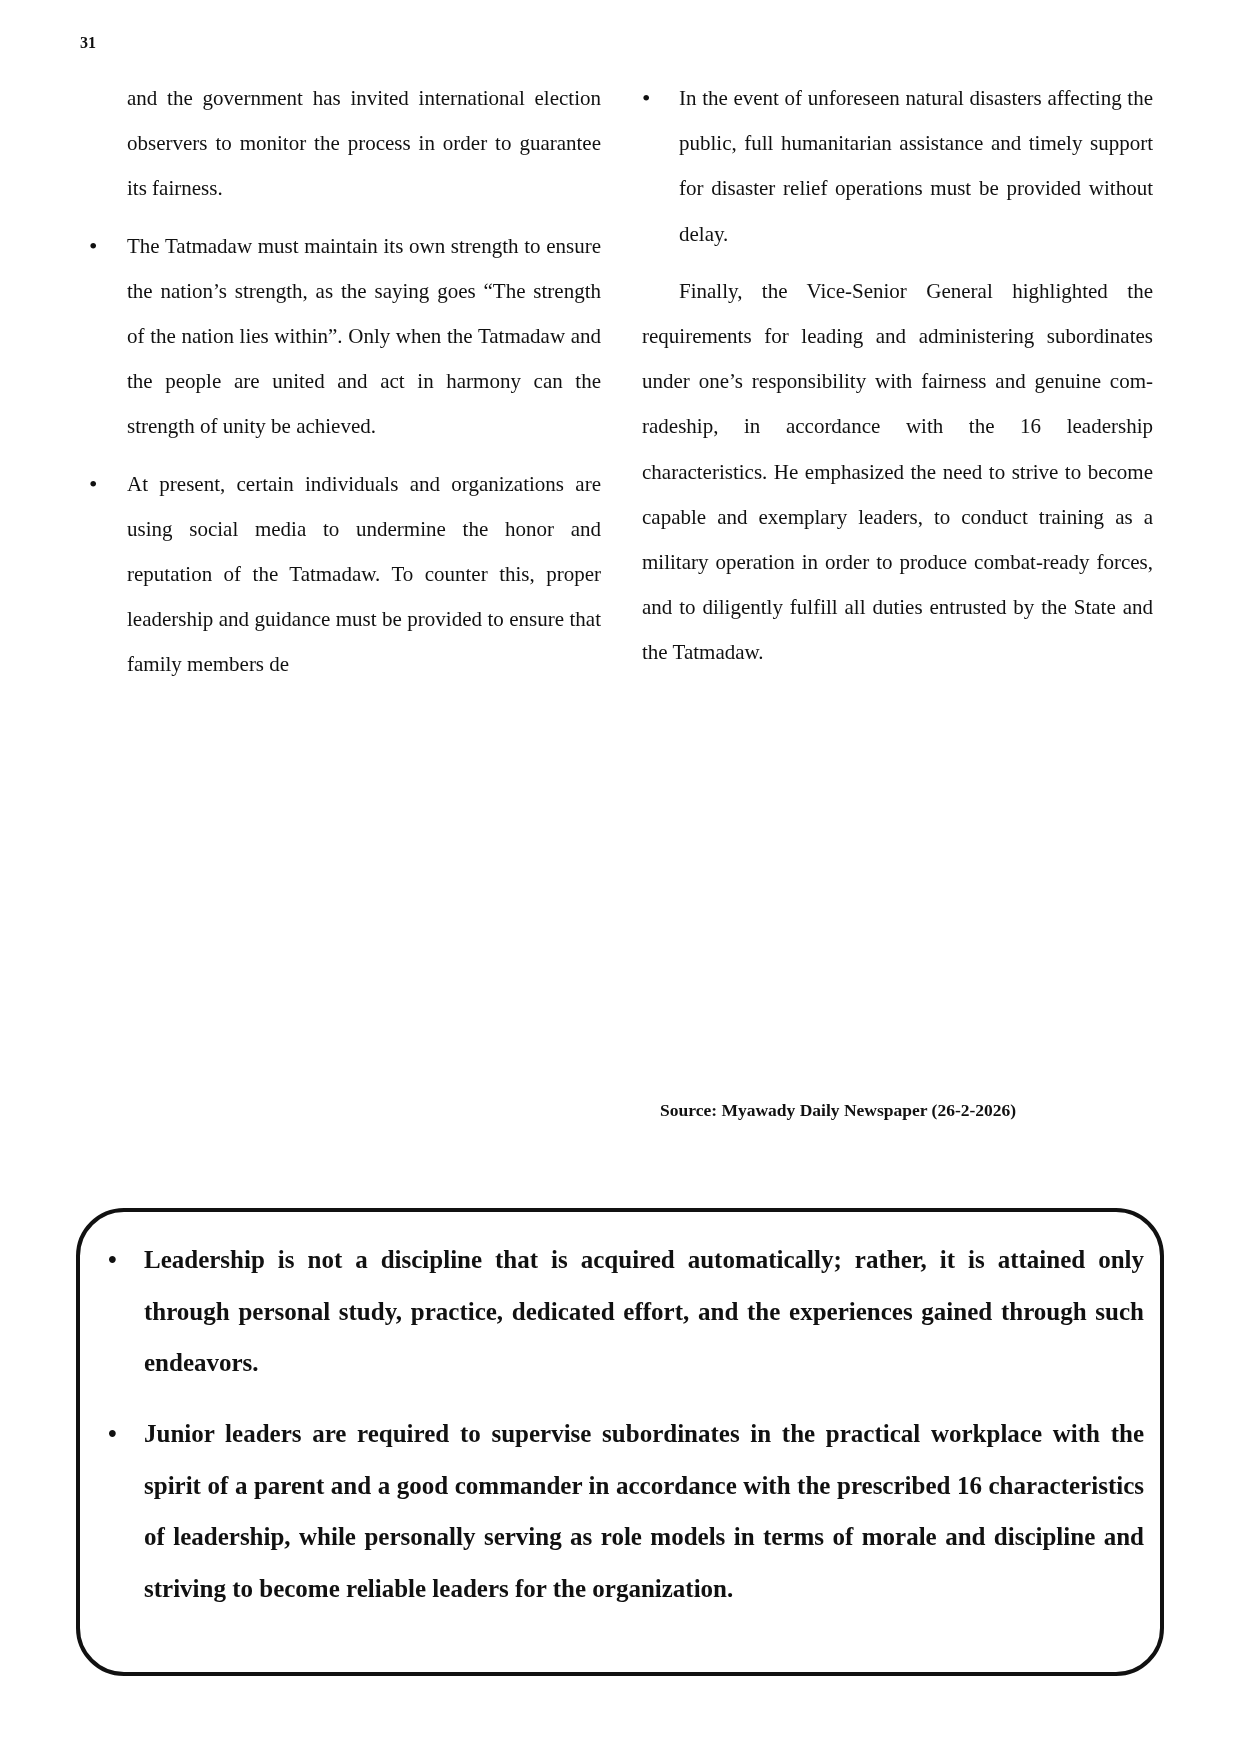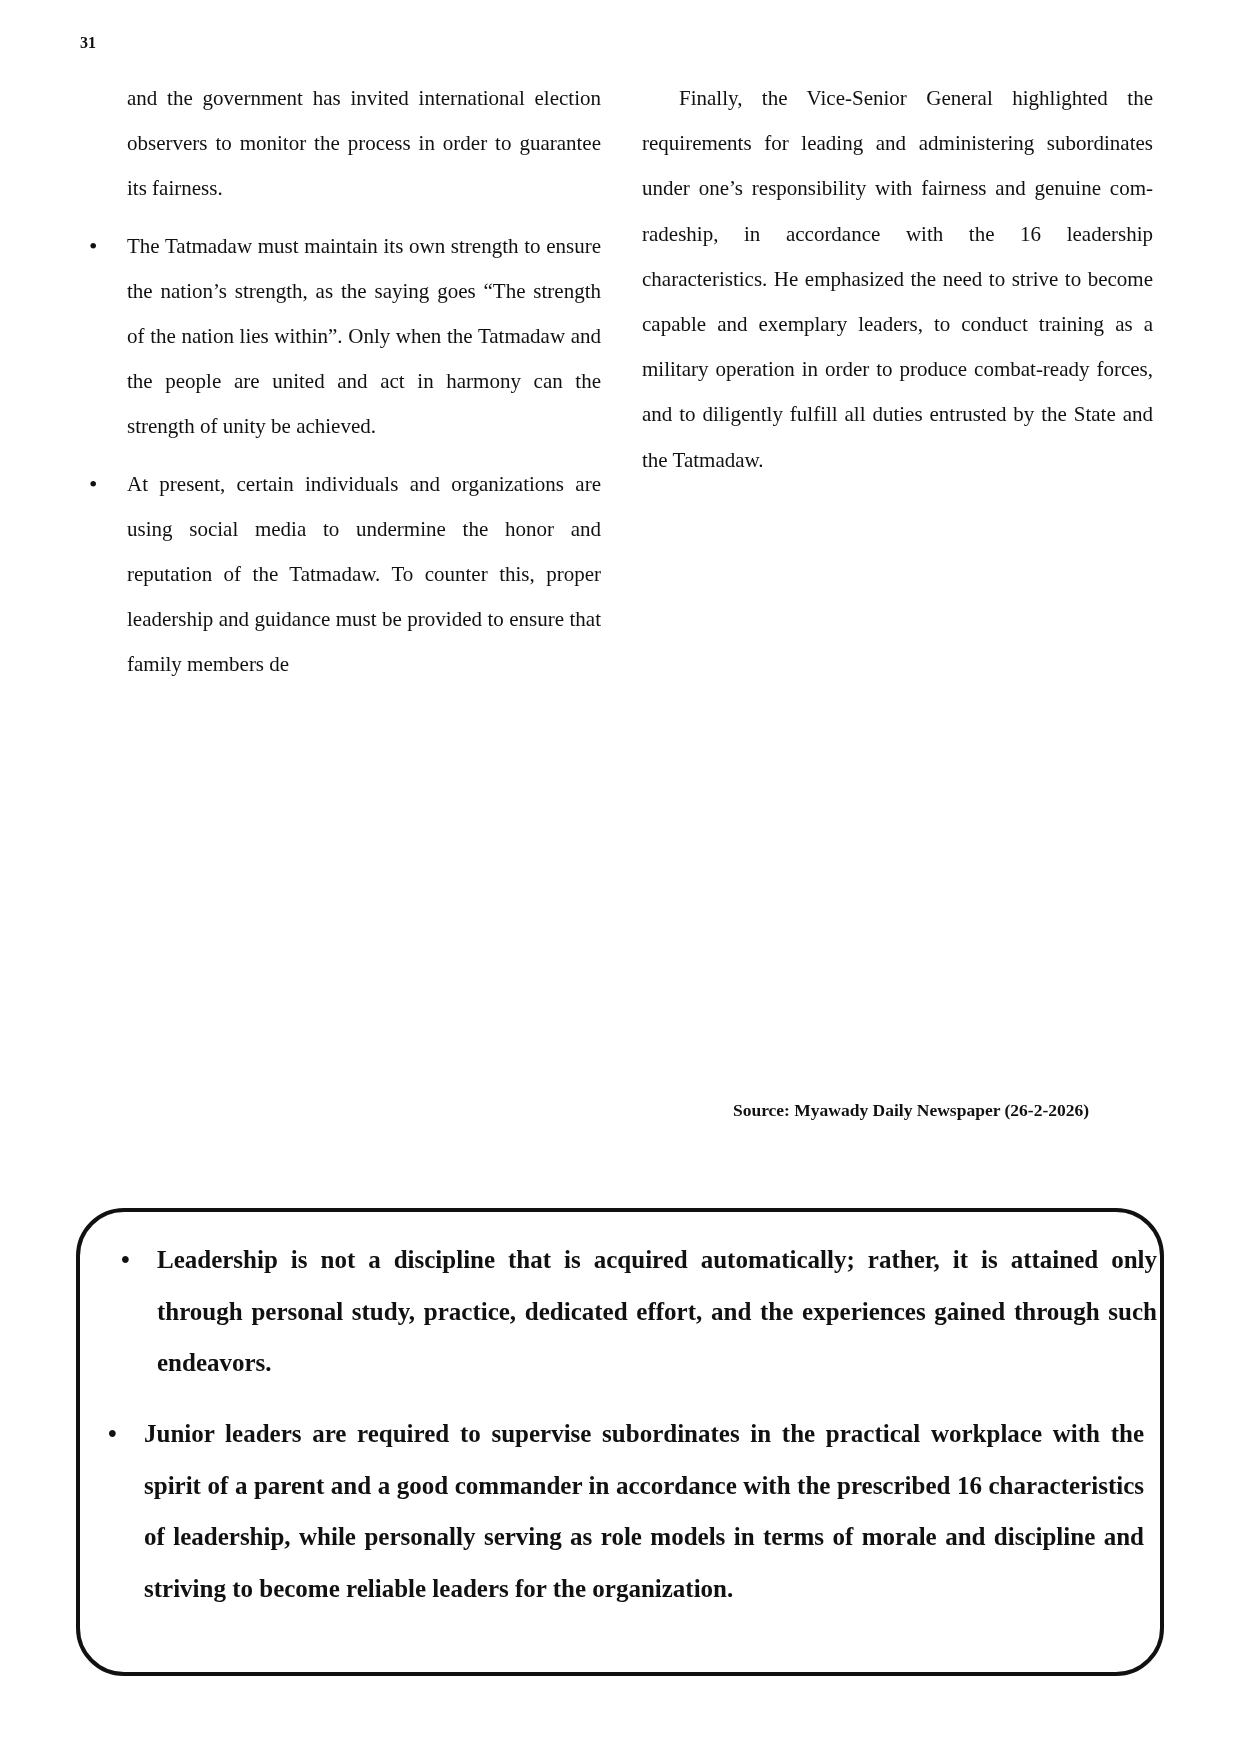--- a/index.html
+++ b/index.html
@@ -9,42 +9,43 @@
   .col { position: absolute; top: 76px; font-size: 21px; line-height: 45.2px; text-align: justify; }
   .col-left { left: 127px; width: 474px; }
   .col-right { left: 642px; width: 511px; }
   .para { margin: 0 0 12px 0; }
   .bullet { position: relative; margin: 0 0 12px 0; }
   .bullet::before { content: "•"; position: absolute; left: -38px; top: 0; font-size: 24px; }
   .col-right .bullet-r { position: relative; margin: 0 0 12px 37px; }
   .col-right .bullet-r::before { content: "•"; position: absolute; left: -37px; font-size: 24px; }
   .indent-para { text-indent: 37px; }
   .cont-r { margin-left: 37px; }
-  .source { position: absolute; left: 660px; width: 502px; top: 1100px; text-align: center;
+  .source { position: absolute; left: 660px; width: 502px; top: 1100px; text-align: left;
             font-weight: bold; font-size: 17.5px; }
   .box { position: absolute; left: 76px; top: 1208px; width: 1088px; height: 468px;
          border: 4px solid #111; border-radius: 48px; box-sizing: border-box; }
   .box-item { position: absolute; left: 64px; width: 1000px; font-weight: bold; font-size: 25px;
               line-height: 51.5px; text-align: justify; }
   .box-item::before { content: "•"; position: absolute; left: -36px; }
-  .box-item-1 { top: 22px; margin-left: 13px; }
+  .box-item-1 { top: 22px; }
   .box-item-2 { top: 196px; }
 </style>
 </head>
 <body>
 
 <div class="page-number">31</div>
 
 <div class="col col-left">
   <p class="para">and the government has invited interna­tional election observers to monitor the process in order to guarantee its fair­ness.</p>
   <p class="bullet">The Tatmadaw must maintain its own strength to ensure the nation’s strength, as the saying goes “The strength of the nation lies within”. Only when the Tatmadaw and the people are united and act in harmony can the strength of unity be achieved.</p>
   <p class="bullet">At present, certain individuals and or­ganizations are using social media to undermine the honor and reputation of the Tatmadaw. To counter this, proper leadership and guidance must be pro­vided to ensure that family members de­</p>
 </div>
 
 <div class="col col-right">
+  <p class="bullet-r">In the event of unforeseen natural disas­ters affecting the public, full humanitar­ian assistance and timely support for disaster relief operations must be pro­vided without delay.</p>
   <p class="para indent-para">Finally, the Vice-Senior General high­lighted the requirements for leading and administering subordinates under one’s re­sponsibility with fairness and genuine com­radeship, in accordance with the 16 leader­ship characteristics. He emphasized the need to strive to become capable and ex­emplary leaders, to conduct training as a military operation in order to produce com­bat-ready forces, and to diligently fulfill all duties entrusted by the State and the Tatmadaw.</p>
 </div>
 
 <div class="source">Source: Myawady Daily Newspaper (26-2-2026)</div>
 
 <div class="box">
   <div class="box-item box-item-1">Leadership is not a discipline that is acquired automatically; rather, it is attained only through personal study, practice, dedicated effort, and the experiences gained through such endeavors.</div>
   <div class="box-item box-item-2">Junior leaders are required to supervise subordinates in the practical workplace with the spirit of a parent and a good commander in accordance with the prescribed 16 characteristics of leadership, while personally serving as role models in terms of morale and discipline and striving to become reliable leaders for the organization.</div>
 </div>
 

